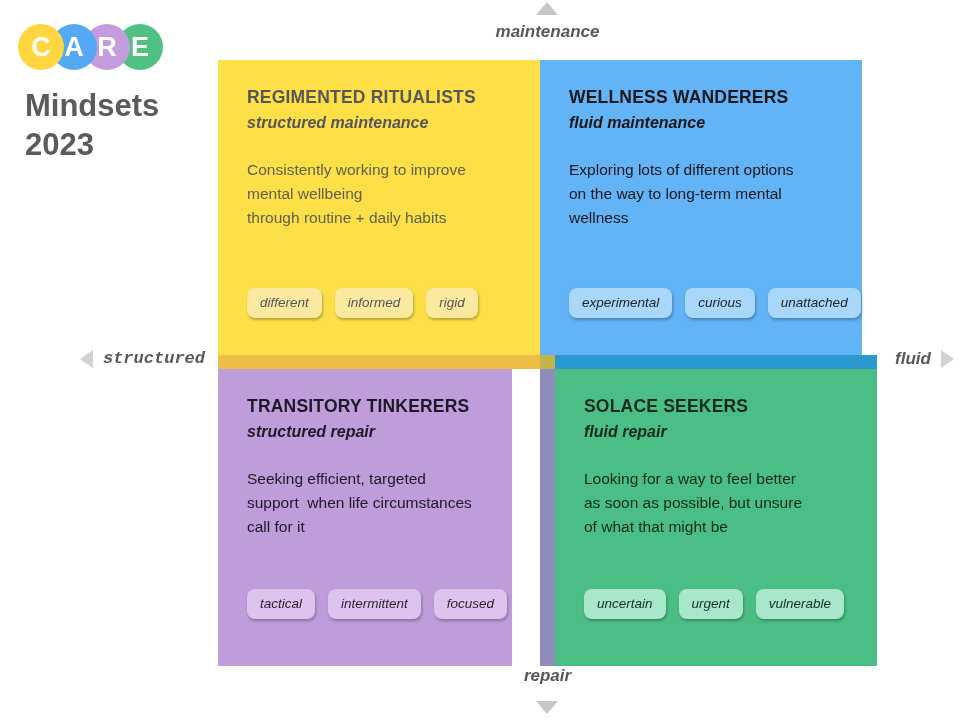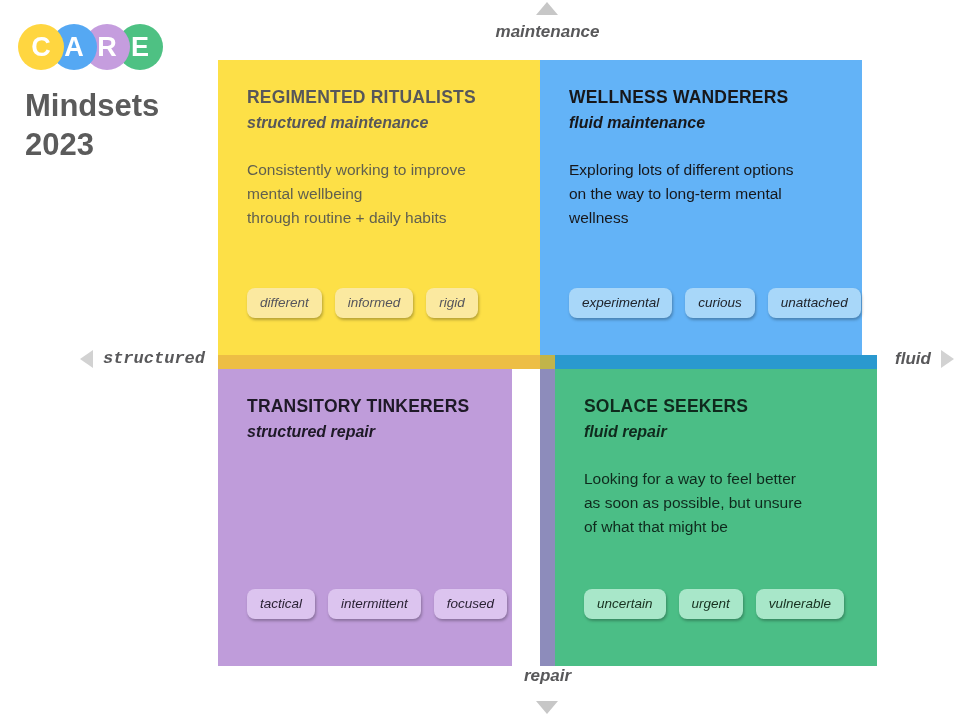--- a/index.html
+++ b/index.html
@@ -207,20 +207,23 @@
       <div class="tags">
         <span class="tag">experimental</span>
         <span class="tag">curious</span>
         <span class="tag">unattached</span>
       </div>
     </div>
 
     <div class="q q2">
       <div class="q-title">TRANSITORY TINKERERS</div>
       <div class="q-subtitle">structured repair</div>
+      <div class="q-body">Seeking efficient, targeted
+support  when life circumstances
+call for it</div>
       <div class="tags">
         <span class="tag">tactical</span>
         <span class="tag">intermittent</span>
         <span class="tag">focused</span>
       </div>
     </div>
 
     <div class="q q3">
       <div class="q-title">SOLACE SEEKERS</div>
       <div class="q-subtitle">fluid repair</div>

